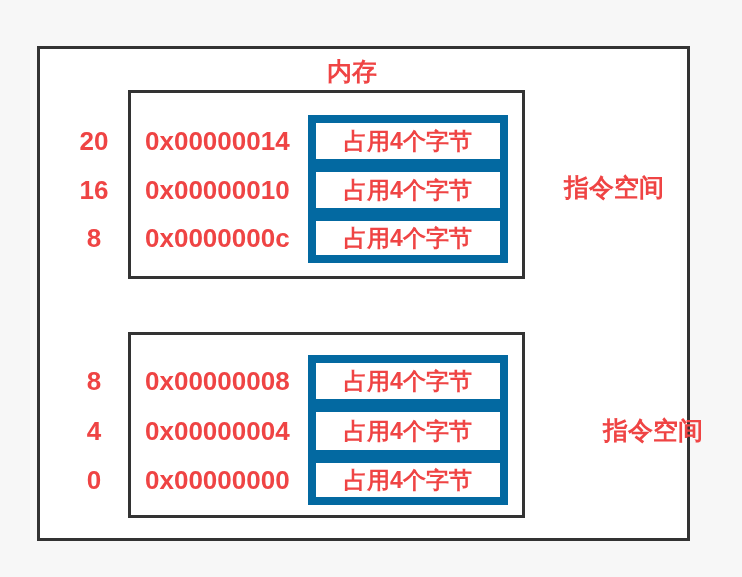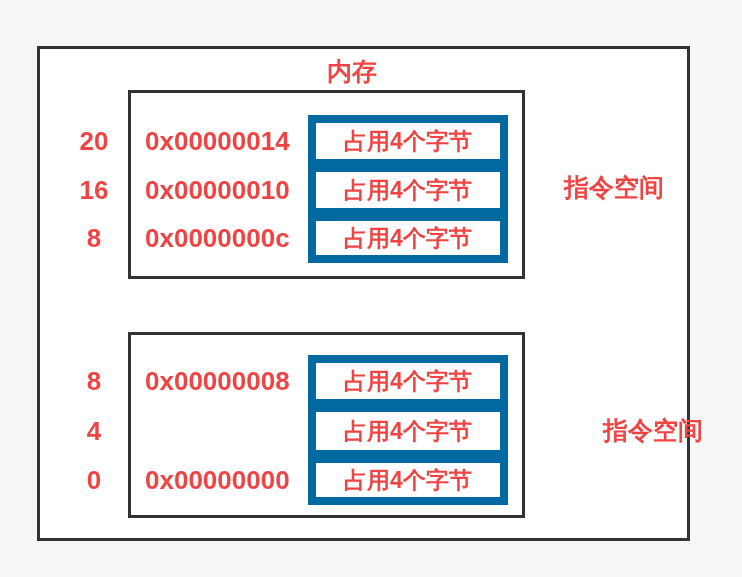--- a/index.html
+++ b/index.html
@@ -138,20 +138,21 @@
 
   <div class="inner-box instr"></div>
 
   <div class="row i0">
     <div class="offset">8</div>
     <div class="address">0x00000008</div>
     <div class="cell">占用4个字节</div>
   </div>
   <div class="row i1">
     <div class="offset">4</div>
+    <div class="address">0x00000004</div>
     <div class="cell">占用4个字节</div>
   </div>
   <div class="row i2">
     <div class="offset">0</div>
     <div class="address">0x00000000</div>
     <div class="cell">占用4个字节</div>
   </div>
 
   <div class="side-label instr">指令空间</div>
 

